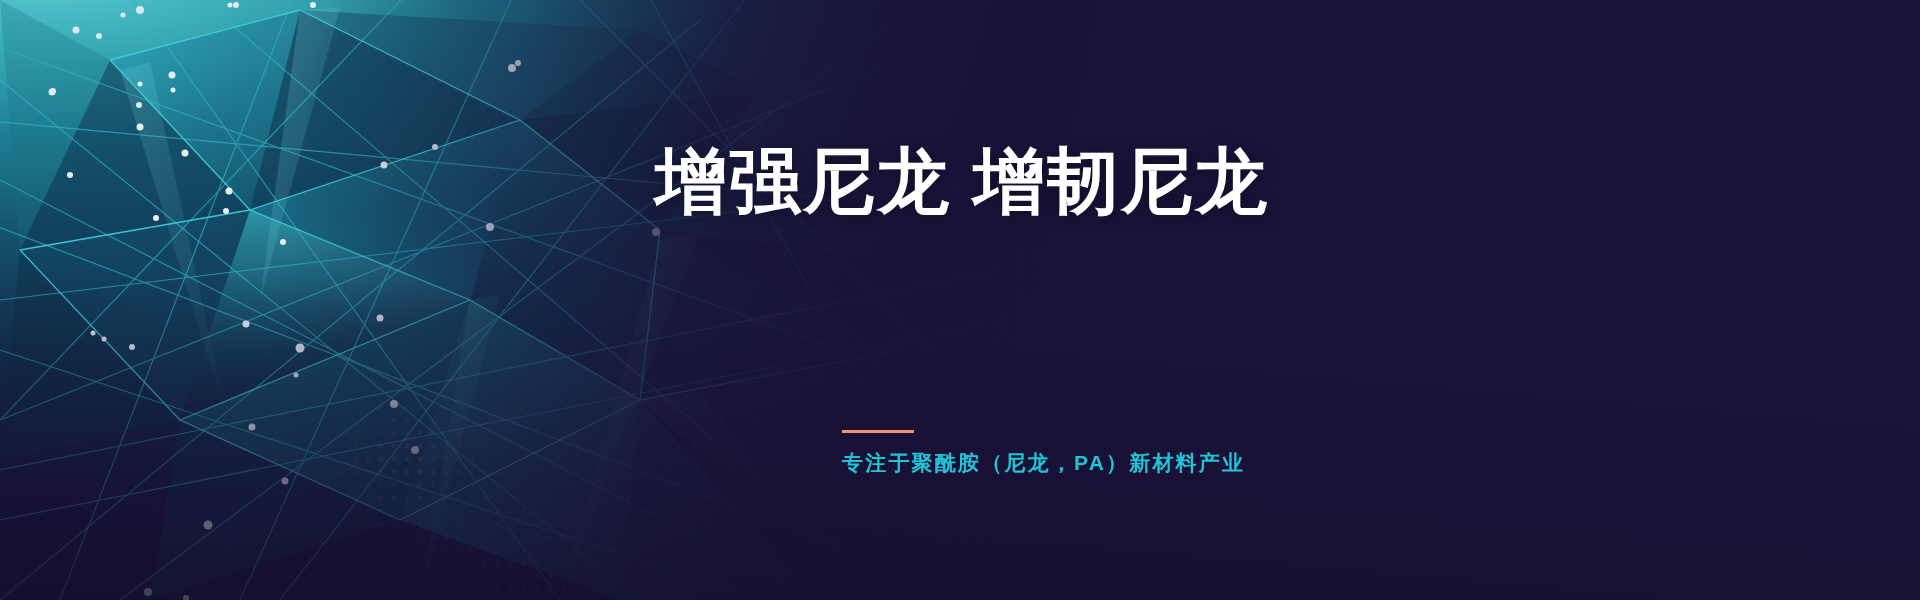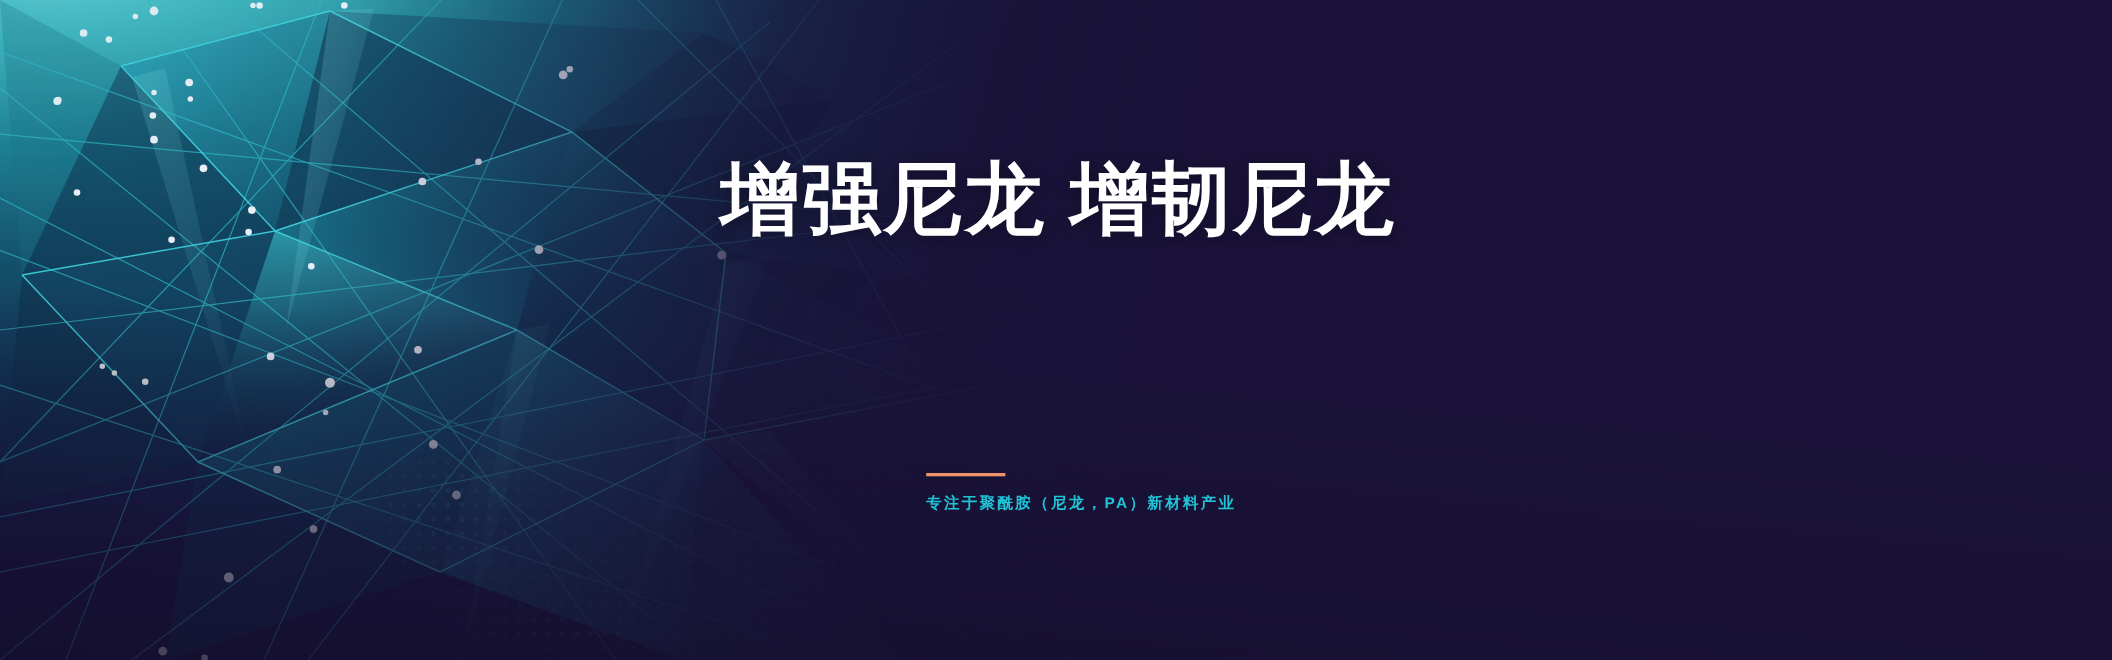--- a/index.html
+++ b/index.html
@@ -56,21 +56,21 @@
   .subwrap{
     position:absolute;left:192px;top:430px;
   }
   .divider{
     width:72px;height:3px;
     background:#f0936a;
     margin-bottom:16px;
   }
   .subtitle{
     color:#1fc4d6;
-    font-size:14px;
+    font-size:21px;
     font-weight:bold;
     letter-spacing:2.2px;
     white-space:nowrap;
   }
 </style>
 </head>
 <body>
 
 <div class="banner">
 

